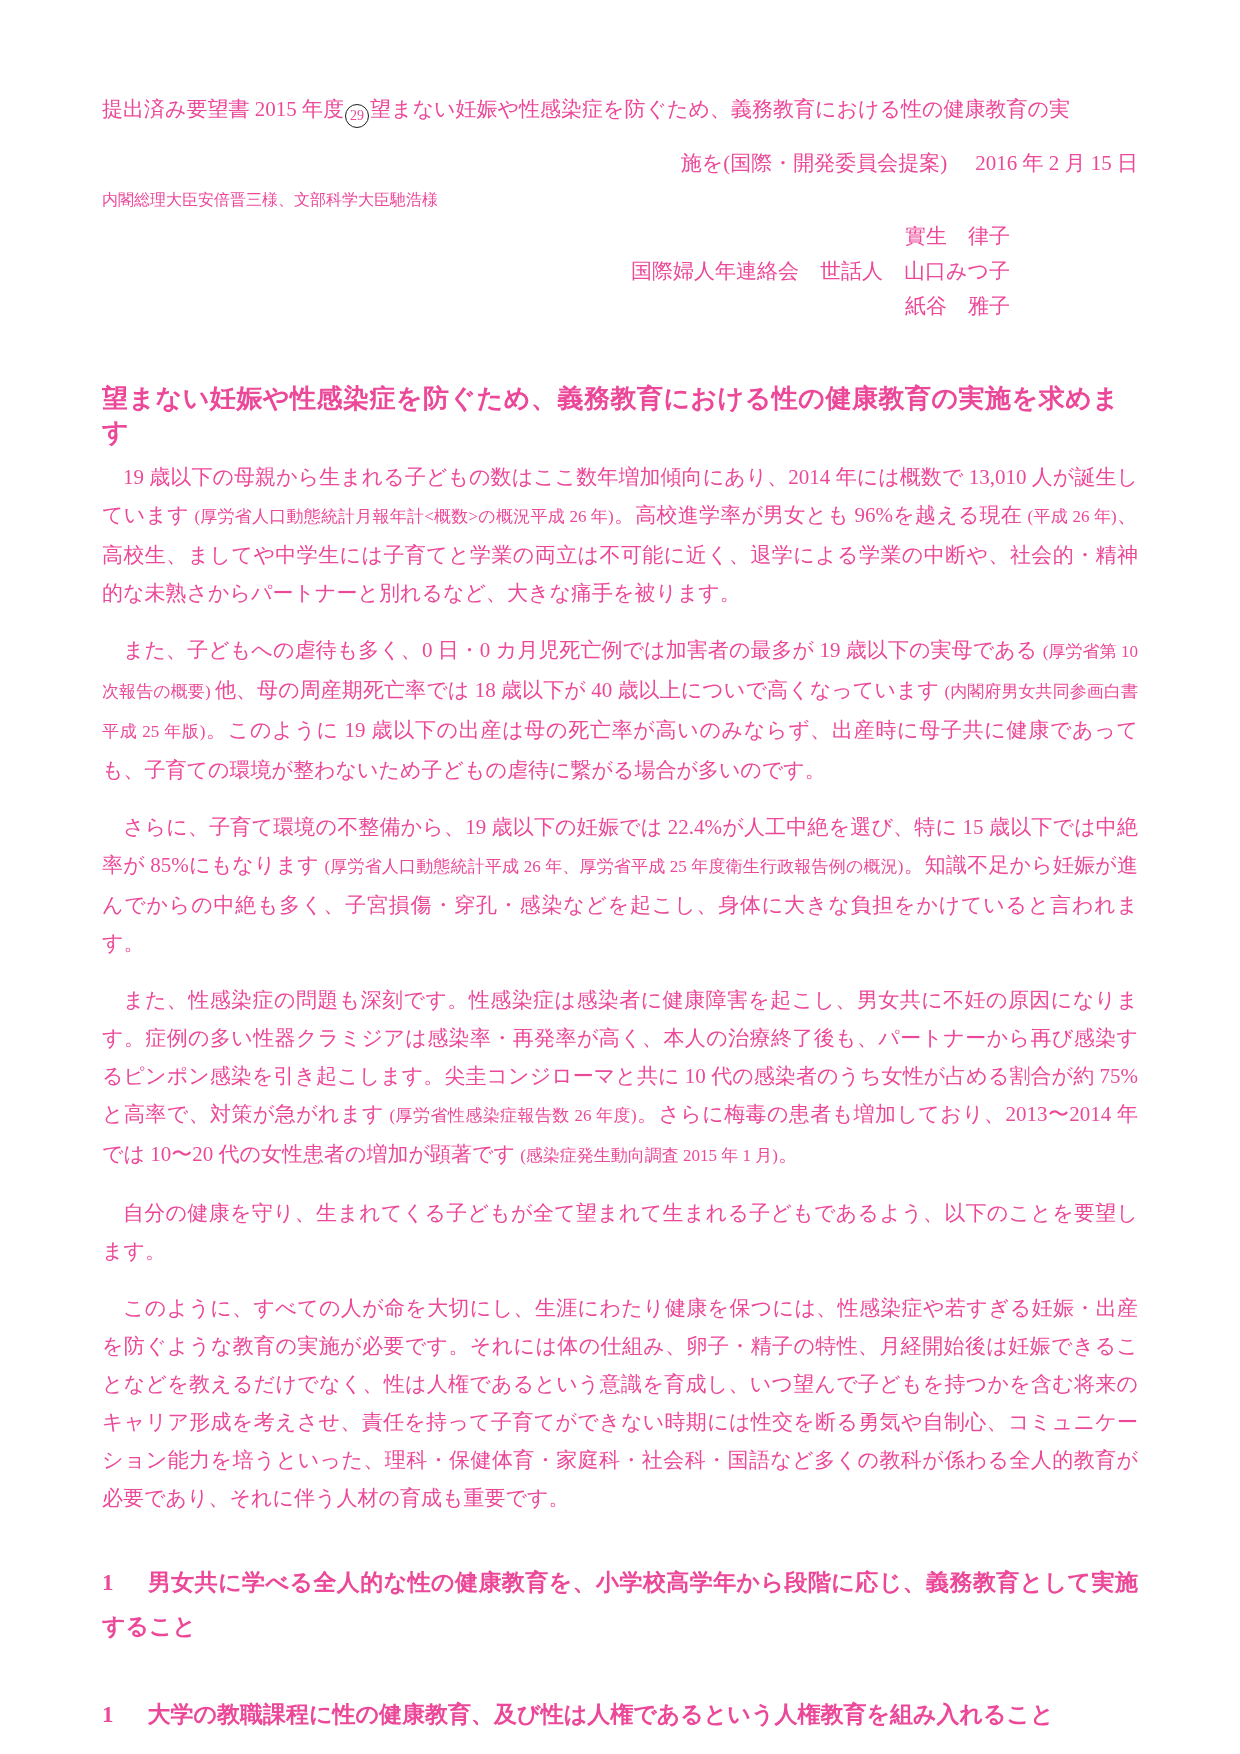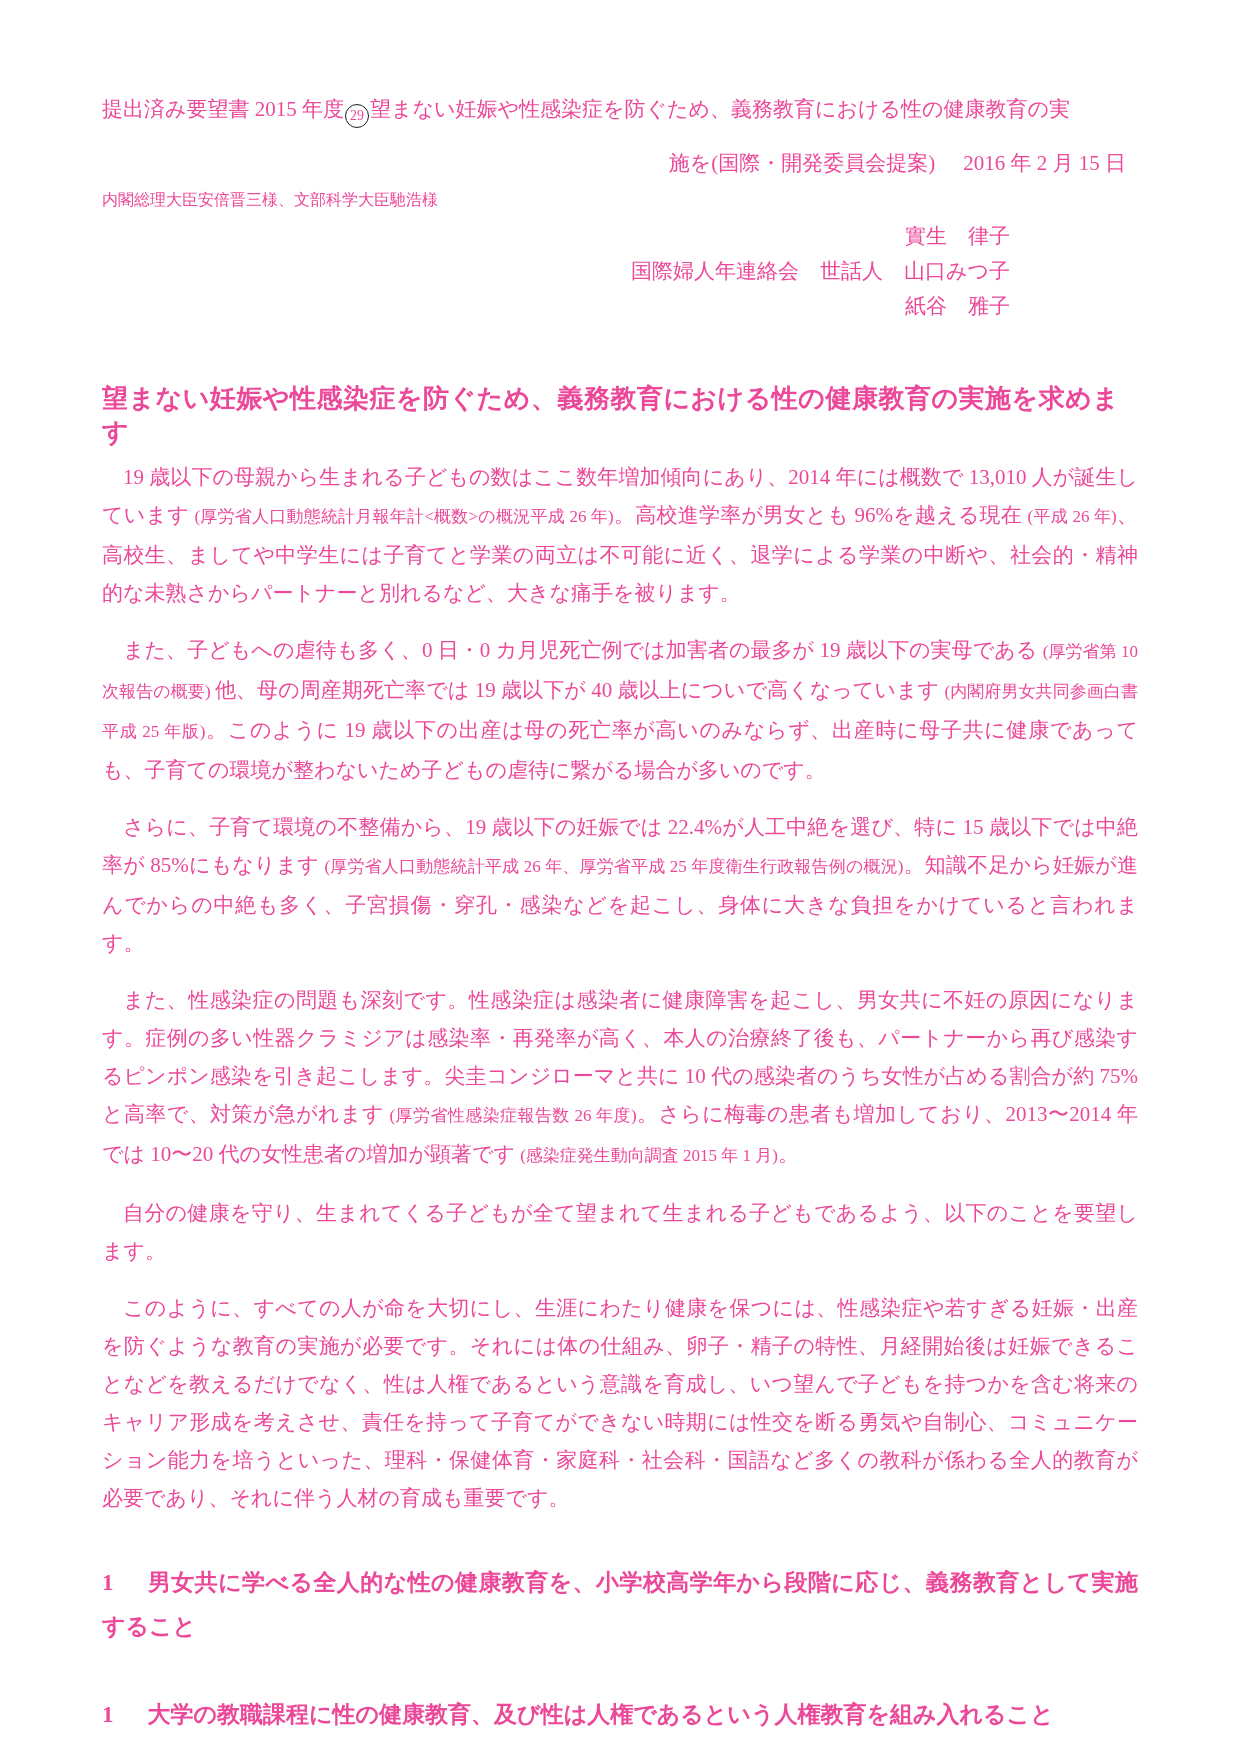--- a/index.html
+++ b/index.html
@@ -34,21 +34,21 @@
     height: 24px;
     border: 1.6px solid #1c1c1c;
     border-radius: 50%;
     font-size: 14px;
     line-height: 1;
     vertical-align: -4px;
     margin: 0 1px;
     box-sizing: border-box;
   }
   .hdr-line2 {
-    margin: 18px 12px 0 0;
+    margin: 18px 0 0 0;
     font-size: 21px;
     line-height: 34px;
     text-align: right;
   }
   .hdr-date {
     margin-left: 28px;
   }
   .addressees {
     margin: 2px 0 0 0;
     font-size: 16px;
@@ -117,21 +117,21 @@
     </div>
   </div>
 
   <h1 class="doc-title">望まない妊娠や性感染症を防ぐため、義務教育における性の健康教育の実施を求めます</h1>
 
   <p class="body-para">
     <span>19 歳以下の母親から生まれる子どもの数はここ数年増加傾向にあり、2014 年には概数で 13,010 人が誕生しています </span><span class="cite">(厚労省人口動態統計月報年計&lt;概数&gt;の概況平成 26 年)</span><span>。高校進学率が男女とも 96%を越える現在 </span><span class="cite">(平成 26 年)</span><span>、高校生、ましてや中学生には子育てと学業の両立は不可能に近く、退学による学業の中断や、社会的・精神的な未熟さからパートナーと別れるなど、大きな痛手を被ります。</span>
   </p>
 
   <p class="body-para">
-    <span>また、子どもへの虐待も多く、0 日・0 カ月児死亡例では加害者の最多が 19 歳以下の実母である </span><span class="cite">(厚労省第 10 次報告の概要) </span><span>他、母の周産期死亡率では 19 歳以下が 40 歳以上についで高くなっています </span><span class="cite">(内閣府男女共同参画白書平成 25 年版)</span><span>。このように 19 歳以下の出産は母の死亡率が高いのみならず、出産時に母子共に健康であっても、子育ての環境が整わないため子どもの虐待に繋がる場合が多いのです。</span>
+    <span>また、子どもへの虐待も多く、0 日・0 カ月児死亡例では加害者の最多が 19 歳以下の実母である </span><span class="cite">(厚労省第 10 次報告の概要) </span><span>他、母の周産期死亡率では 18 歳以下が 40 歳以上についで高くなっています </span><span class="cite">(内閣府男女共同参画白書平成 25 年版)</span><span>。このように 19 歳以下の出産は母の死亡率が高いのみならず、出産時に母子共に健康であっても、子育ての環境が整わないため子どもの虐待に繋がる場合が多いのです。</span>
   </p>
 
   <p class="body-para">
     <span>さらに、子育て環境の不整備から、19 歳以下の妊娠では 22.4%が人工中絶を選び、特に 15 歳以下では中絶率が 85%にもなります </span><span class="cite">(厚労省人口動態統計平成 26 年、厚労省平成 25 年度衛生行政報告例の概況)</span><span>。知識不足から妊娠が進んでからの中絶も多く、子宮損傷・穿孔・感染などを起こし、身体に大きな負担をかけていると言われます。</span>
   </p>
 
   <p class="body-para">
     <span>また、性感染症の問題も深刻です。性感染症は感染者に健康障害を起こし、男女共に不妊の原因になります。症例の多い性器クラミジアは感染率・再発率が高く、本人の治療終了後も、パートナーから再び感染するピンポン感染を引き起こします。尖圭コンジローマと共に 10 代の感染者のうち女性が占める割合が約 75%と高率で、対策が急がれます </span><span class="cite">(厚労省性感染症報告数 26 年度)</span><span>。さらに梅毒の患者も増加しており、2013〜2014 年では 10〜20 代の女性患者の増加が顕著です </span><span class="cite">(感染症発生動向調査 2015 年 1 月)</span><span>。</span>
   </p>
 

